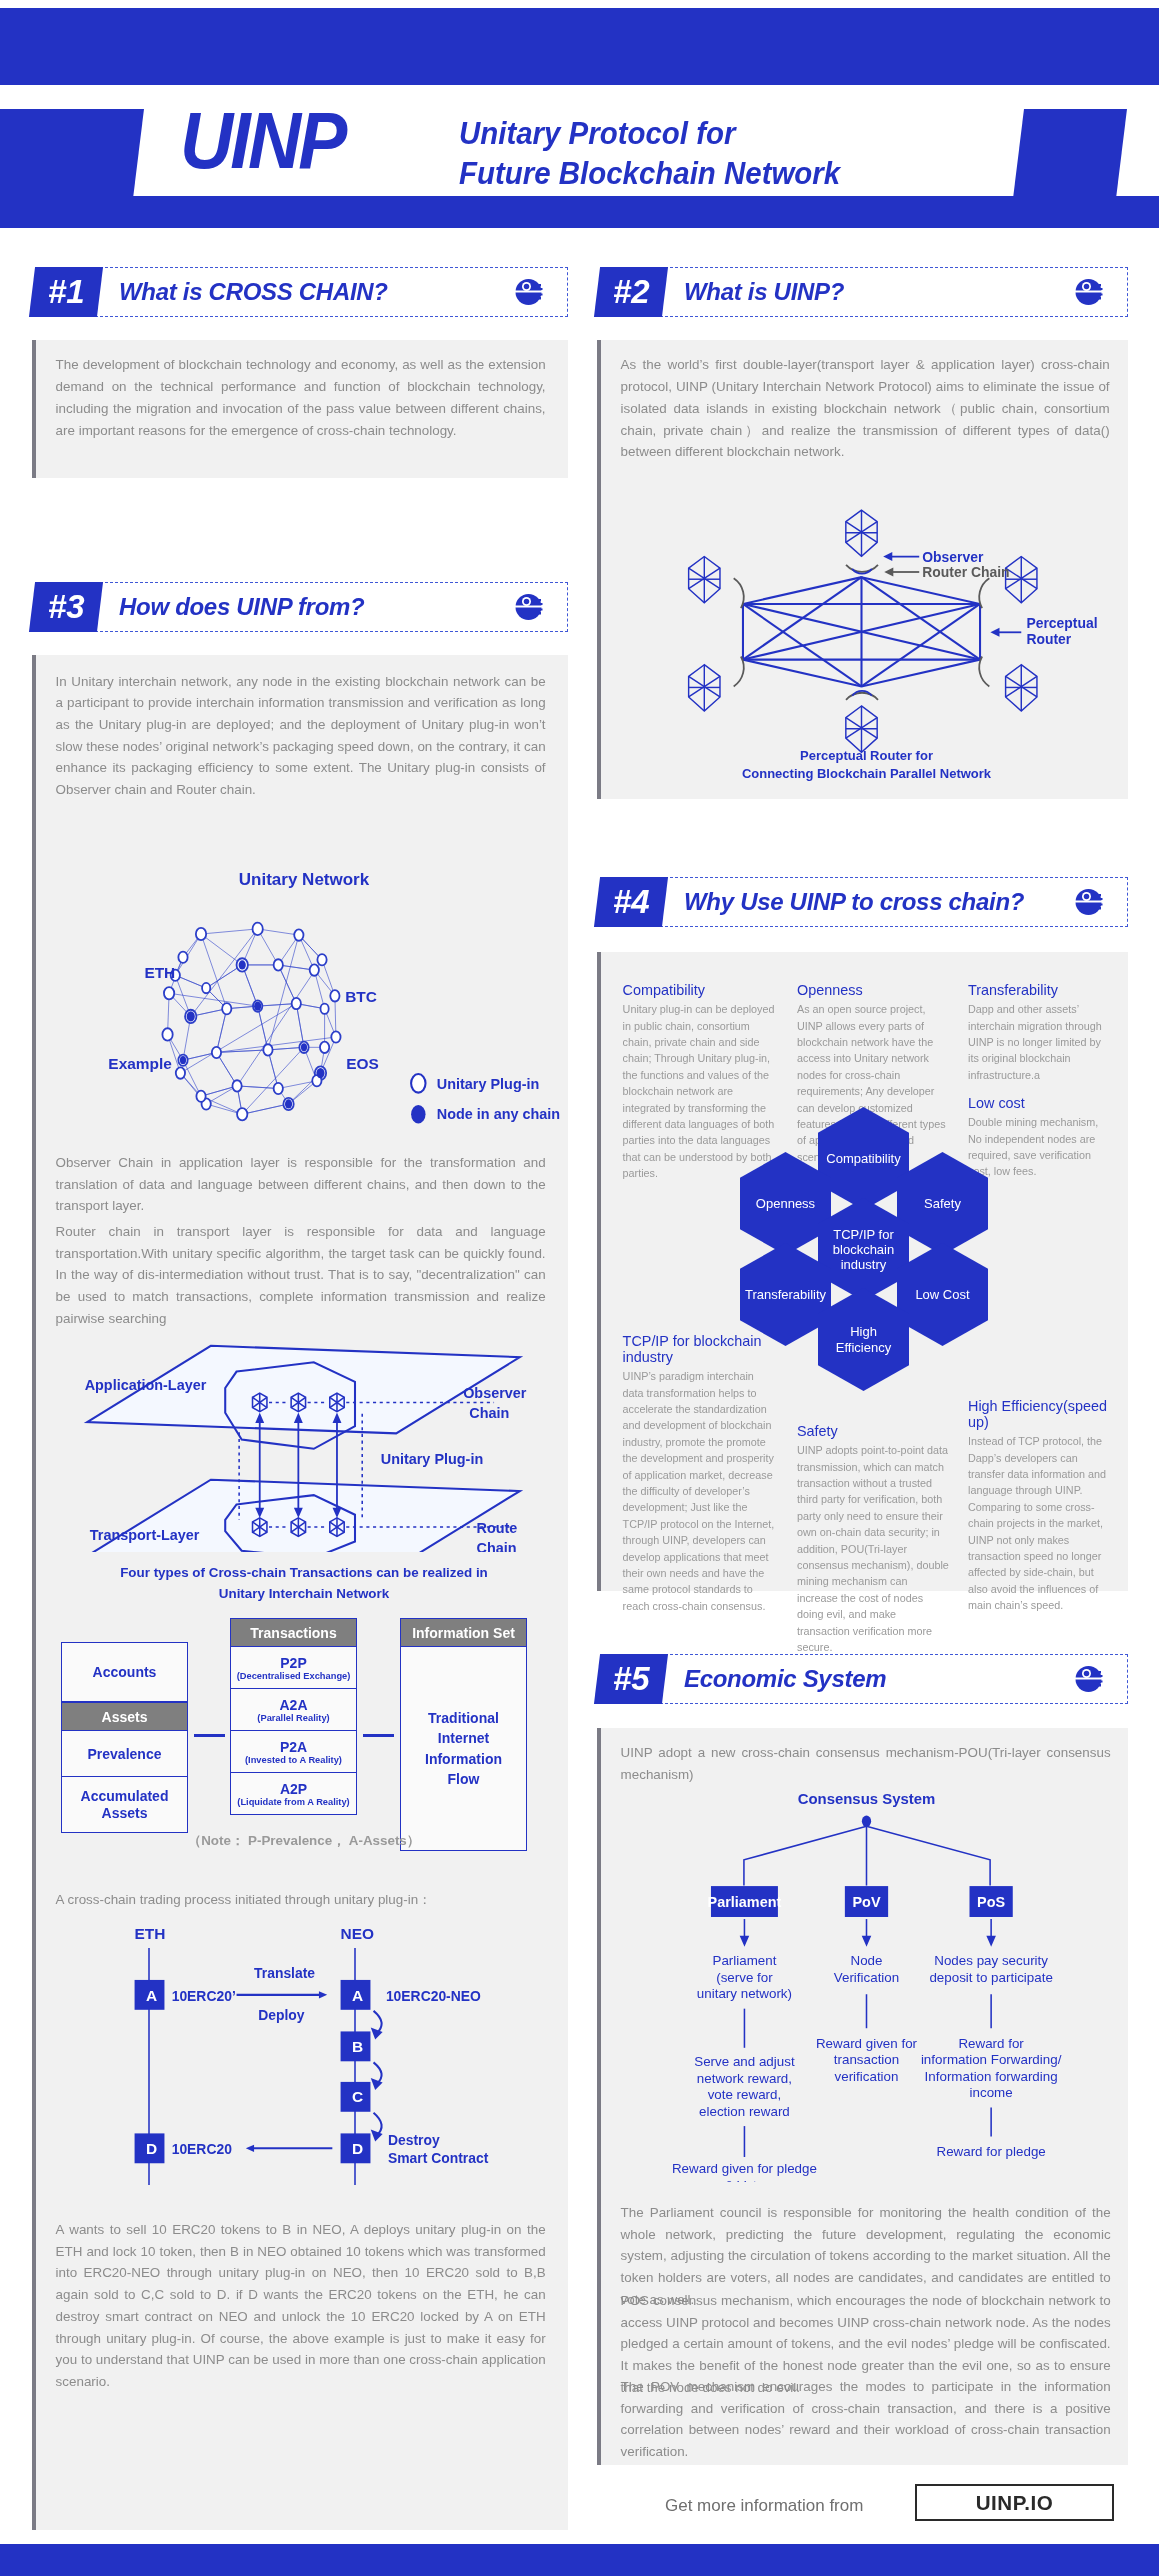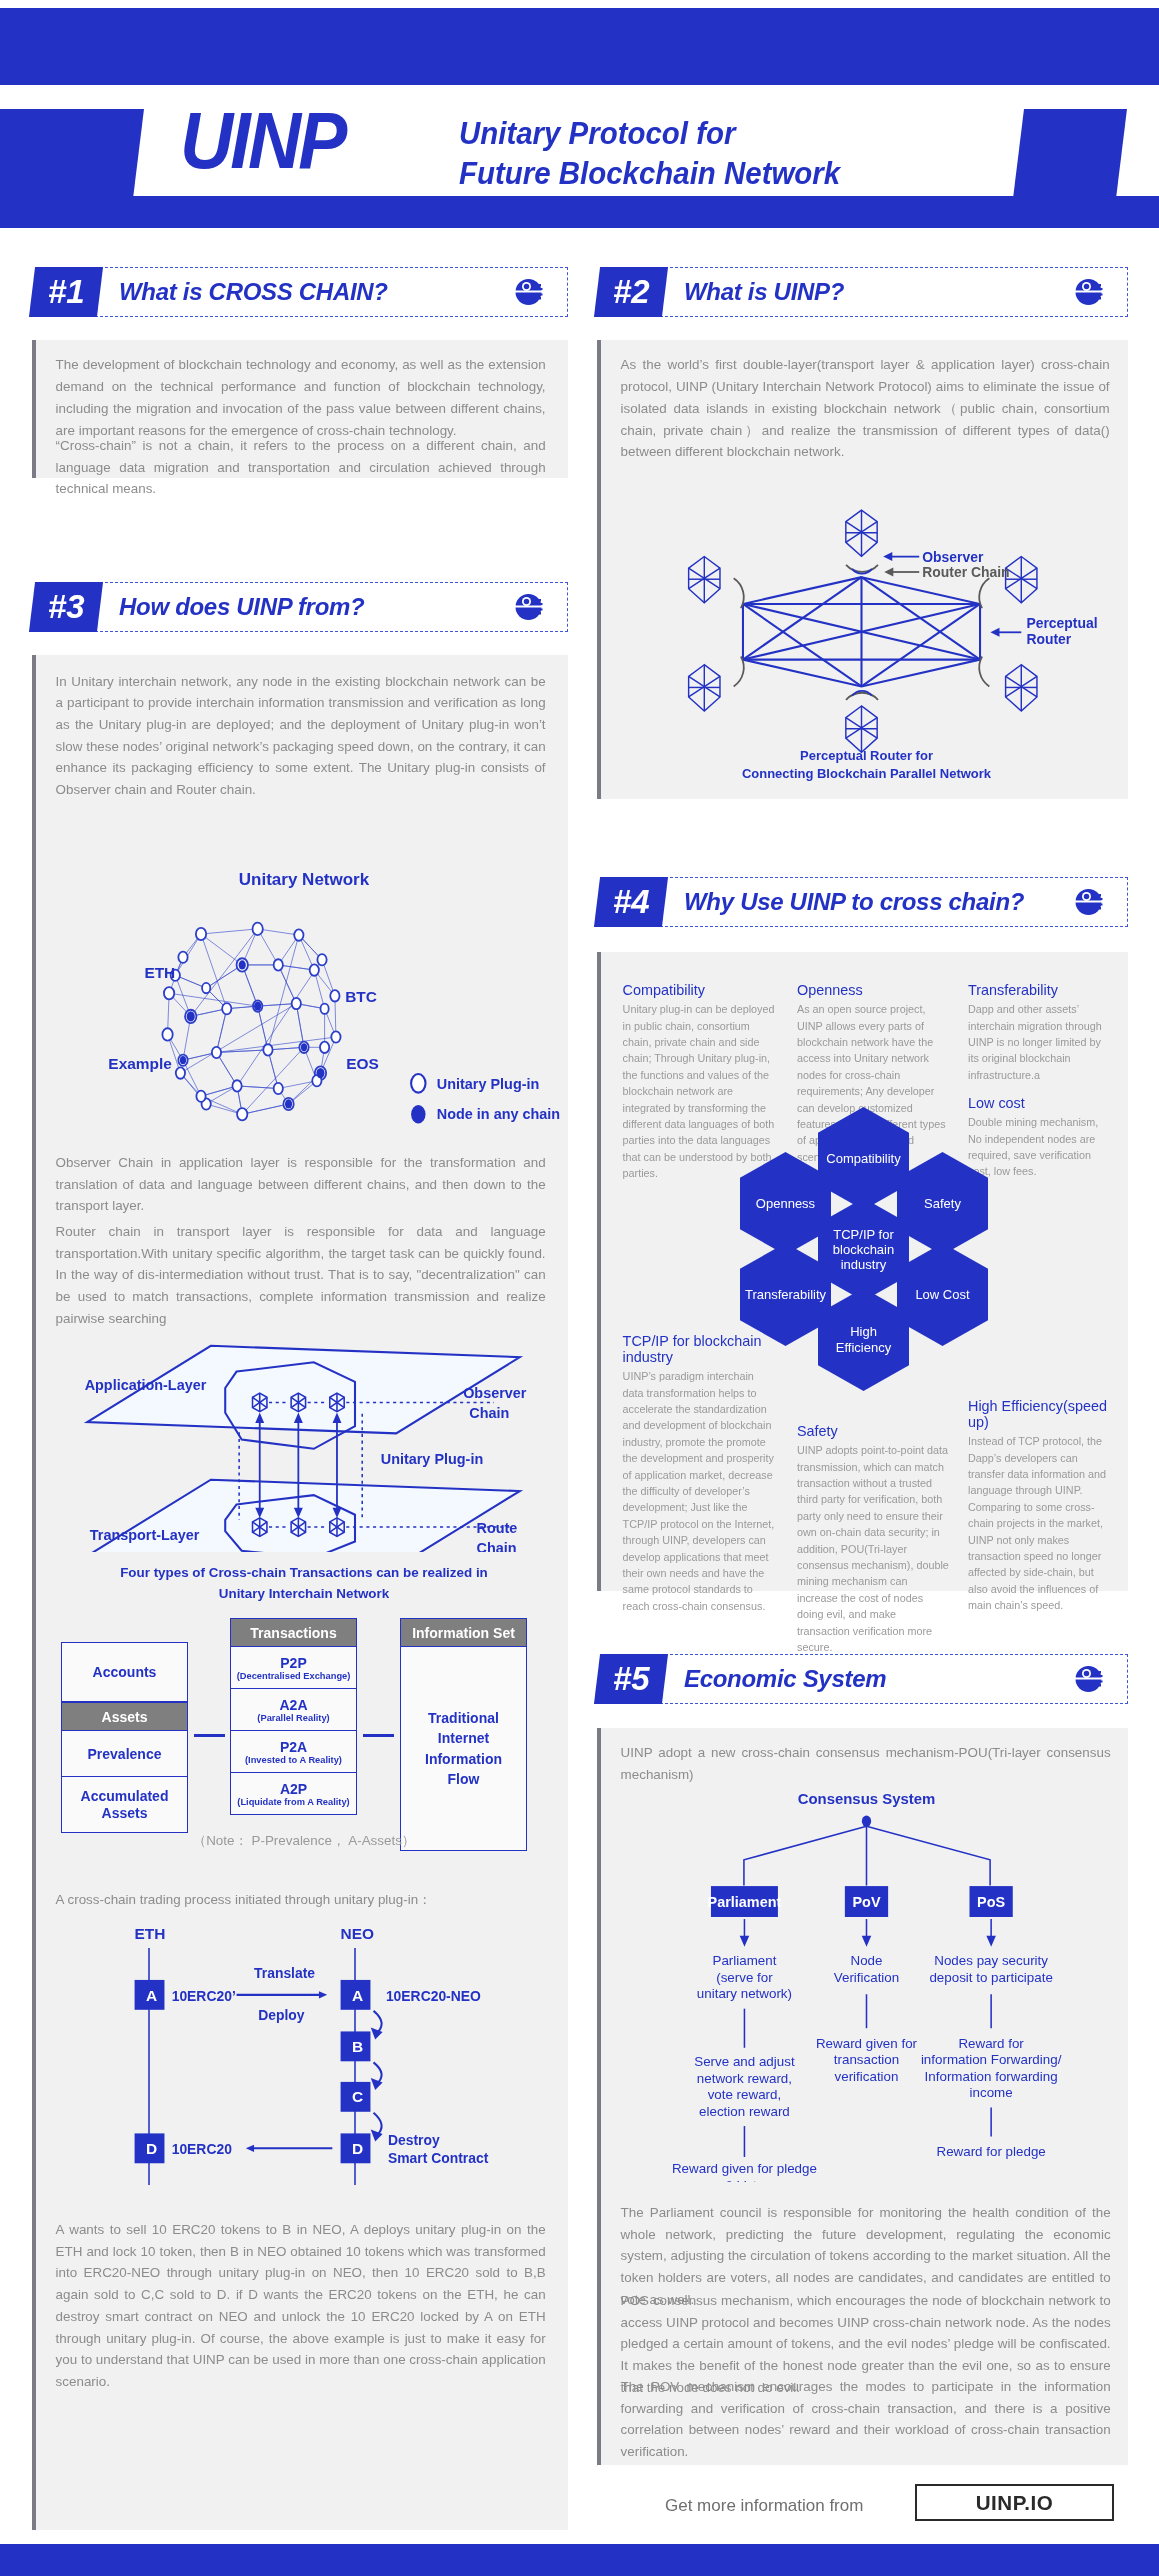--- a/index.html
+++ b/index.html
@@ -113,21 +113,20 @@
       <rect x="2" y="29" width="56" height="4" fill="#fff"></rect>
       <rect x="49" y="16" width="5" height="5" fill="#2332c4"></rect>
       <rect x="49" y="24" width="8" height="4" fill="#2332c4"></rect>
       <rect x="49" y="35" width="8" height="4" fill="#2332c4"></rect>
       <rect x="49" y="42" width="5" height="5" fill="#2332c4"></rect>
     </svg>
   </div>
 
   <div class="panel" style="left:32px; top:340px; width:536px; height:138px;">
     <div class="ptext j" style="position:absolute;left:19.6px;top:14.4px;width:490px;">The development of blockchain technology and economy, as well as the extension demand on the technical performance and function of blockchain technology, including the migration and invocation of the pass value between different chains, are important reasons for the emergence of cross-chain technology.</div>
-    <div class="ptext j" style="position:absolute;left:19.6px;top:95px;width:490px;">“Cross-chain” is not a chain, it refers to the process on a different chain, and language data migration and transportation and circulation achieved through technical means.</div>
   </div>
 
   <div class="sec-head" style="left:597px; top:267px; width:531px;">
     <div class="dash"></div>
     <div class="num">
         <span>#2</span>
       </div>
     <div class="title">What is UINP?</div>
     <svg class="dstar" viewBox="0 0 64 64">
       <circle cx="29" cy="32" r="26" fill="#2332c4"></circle>
@@ -459,21 +458,21 @@
           </div>
         <div class="box-cell" style="height:204px;line-height:1.45;">
           <span>Traditional</span>
           <span>Internet</span>
           <span>Information</span>
           <span>Flow</span>
         </div>
       </div>
     </div>
 
-    <div style="position:absolute;left:0;top:1177px;width:536px;text-align:center;font-size:13.4px;color:#9a9a9a;">（Note： P-Prevalence， A-Assets）</div>
+    <div style="position:absolute;left:0;top:1177px;width:536px;text-align:center;font-size:13.4px;color:#9a9a9a;font-weight:bold;">（Note： P-Prevalence， A-Assets）</div>
 
     <div class="ptext" style="position:absolute;left:19.6px;top:1234px;width:490px;">A cross-chain trading process initiated through unitary plug-in：</div>
 
     <svg viewBox="0 0 1000 520" style="position:absolute;left:10.3px;top:1262px;width:515px;height:268px;">
       <line x1="200" y1="60" x2="200" y2="520" stroke="#2332c4" stroke-width="3"></line>
       <line x1="600" y1="60" x2="600" y2="520" stroke="#2332c4" stroke-width="3"></line>
       <text x="172" y="42" fill="#2332c4" font-size="30" font-weight="bold" font-family="Liberation Sans, sans-serif">ETH</text>
       <text x="572" y="42" fill="#2332c4" font-size="30" font-weight="bold" font-family="Liberation Sans, sans-serif">NEO</text>
 
       <rect x="172" y="122" width="58" height="58" fill="#2332c4"></rect>

